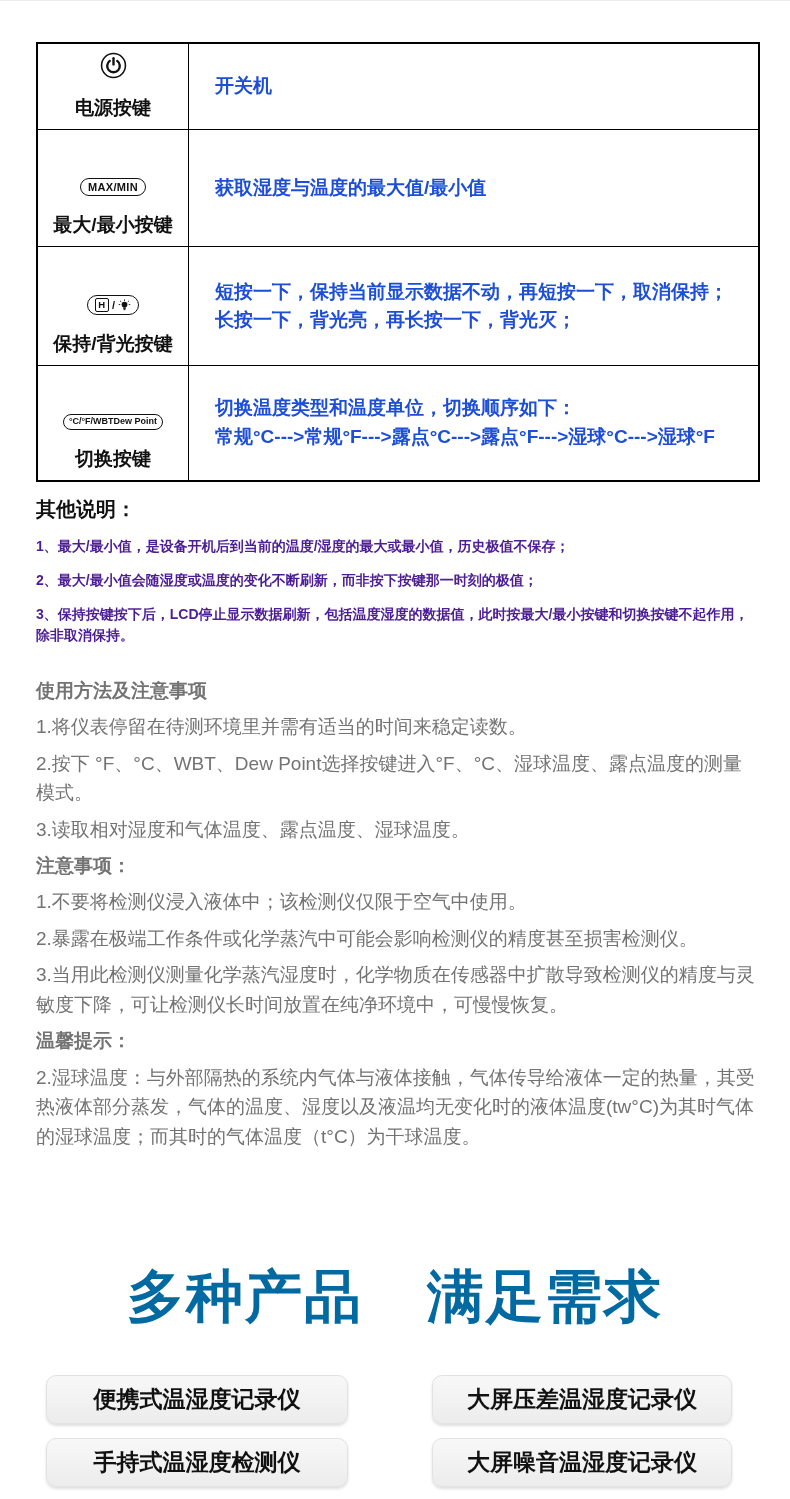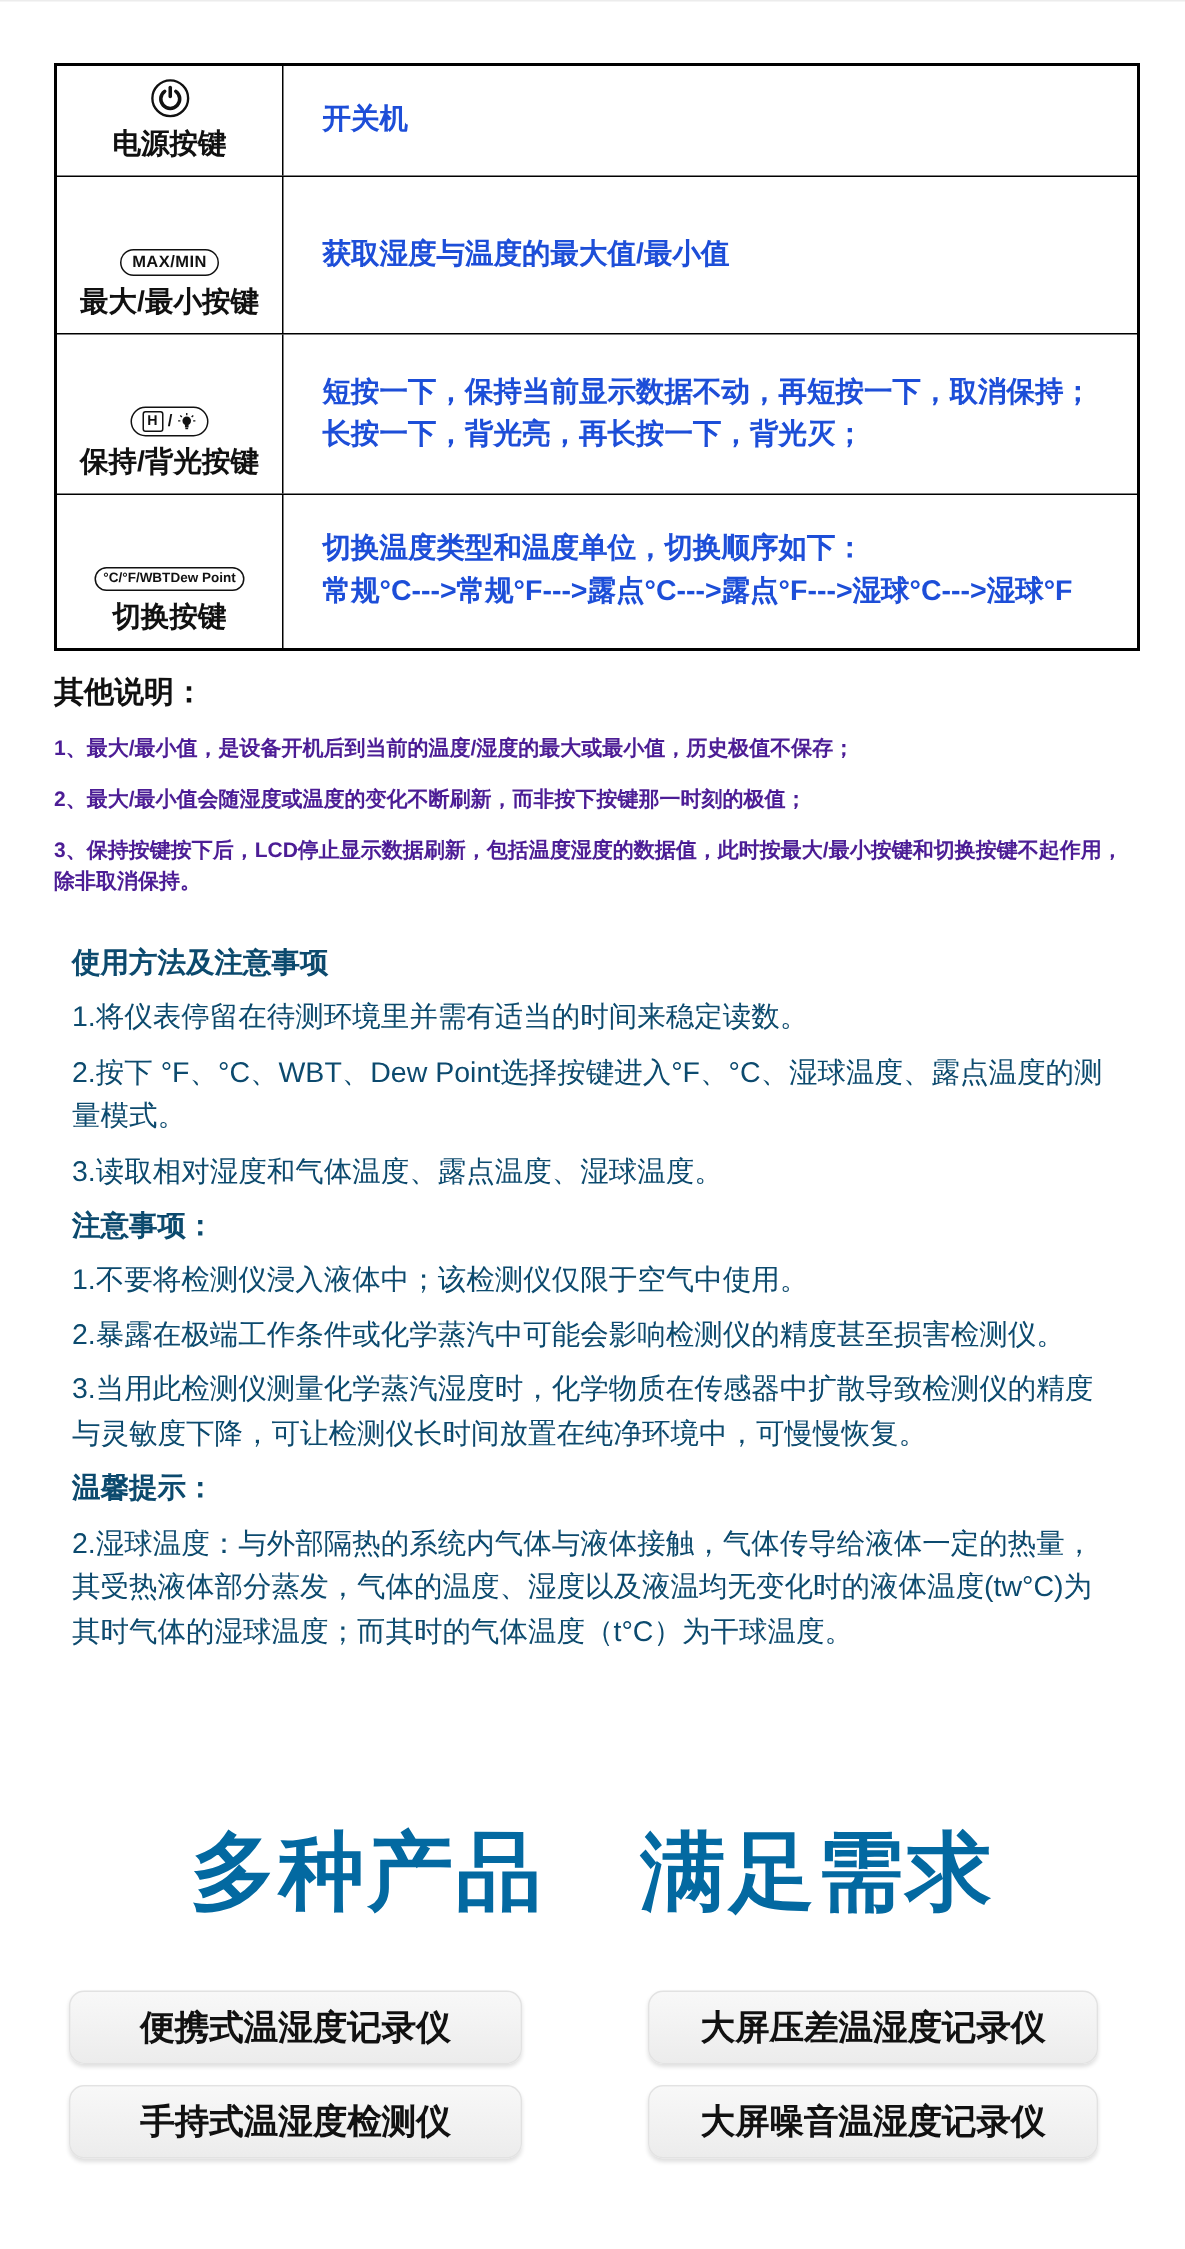--- a/index.html
+++ b/index.html
@@ -9,21 +9,21 @@
     color:#1c1c1c; border-top:1px solid #ececec;
   }
   .page { padding:41px 34px 0 36px; }
 
   
   .key-table { width:720px; border:2px solid #000; background:#fff; }
   .kt-row { display:grid; grid-template-columns:151px 1fr; border-bottom:1.5px solid #000; }
   .kt-row:last-child { border-bottom:none; }
   .kt-left {
     border-right:1.5px solid #000; display:flex; flex-direction:column;
-    align-items:center; justify-content:center; padding:8px 4px; gap:4px; text-align:center;
+    align-items:center; justify-content:center; padding:8px 4px; gap:16px; text-align:center;
   }
   .kt-right {
     display:flex; flex-direction:column; justify-content:center;
     padding:8px 10px 8px 26px; font-size:19px; line-height:1.5; font-weight:700; color:#1d4ed8;
   }
   .kt-label { font-size:19px; font-weight:600; color:#111; }
   .badge {
     border:1.6px solid #111; border-radius:10px; color:#111; background:#fff;
     font-weight:700; font-size:11px; padding:2px 7px; letter-spacing:0.3px;
     display:inline-flex; align-items:center; gap:3px; line-height:1.1;margin-top:40px;
@@ -35,21 +35,21 @@
   }
   .slash { font-weight:700; font-size:11px; }
   .icon-svg { display:block; }
 
   
   .sec-heading { font-size:20px; font-weight:700; color:#111; margin:0; }
   .other-notes { margin-top:14px; }
   .other-notes p.item { font-size:14px; font-weight:700; color:#4c1d95; margin:13px 0; line-height:1.5; }
   .usage { margin-top:30px; }
   .usage .sec-heading { font-weight:600; }
-  .usage p { font-size:19px; font-weight:500; color:#0c4a6e; margin:7px 12px; line-height:1.55; }
+  .usage p { font-size:19px; font-weight:500; color:#737373; margin:7px 0; line-height:1.55; }
   .usage p.subhead { font-weight:600; }
 
   
   .big-title {
     margin-top:116px; display:flex; justify-content:center; gap:64px;
     font-size:57px; font-weight:900; color:#0369a1; letter-spacing:2px; line-height:1.05;
   }
 
   
   .products {

